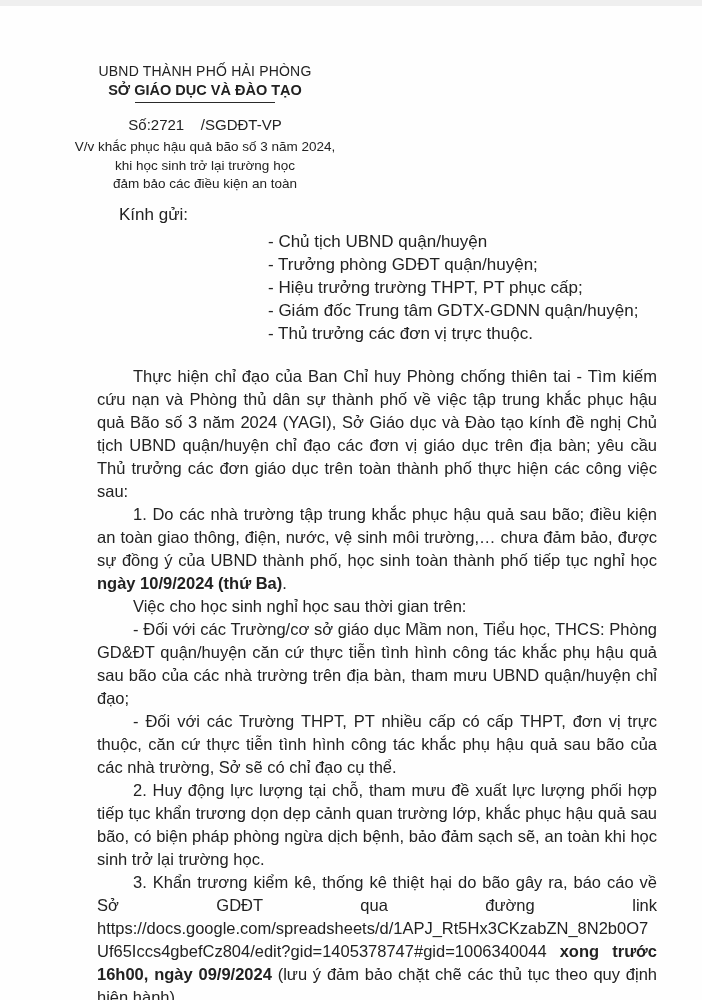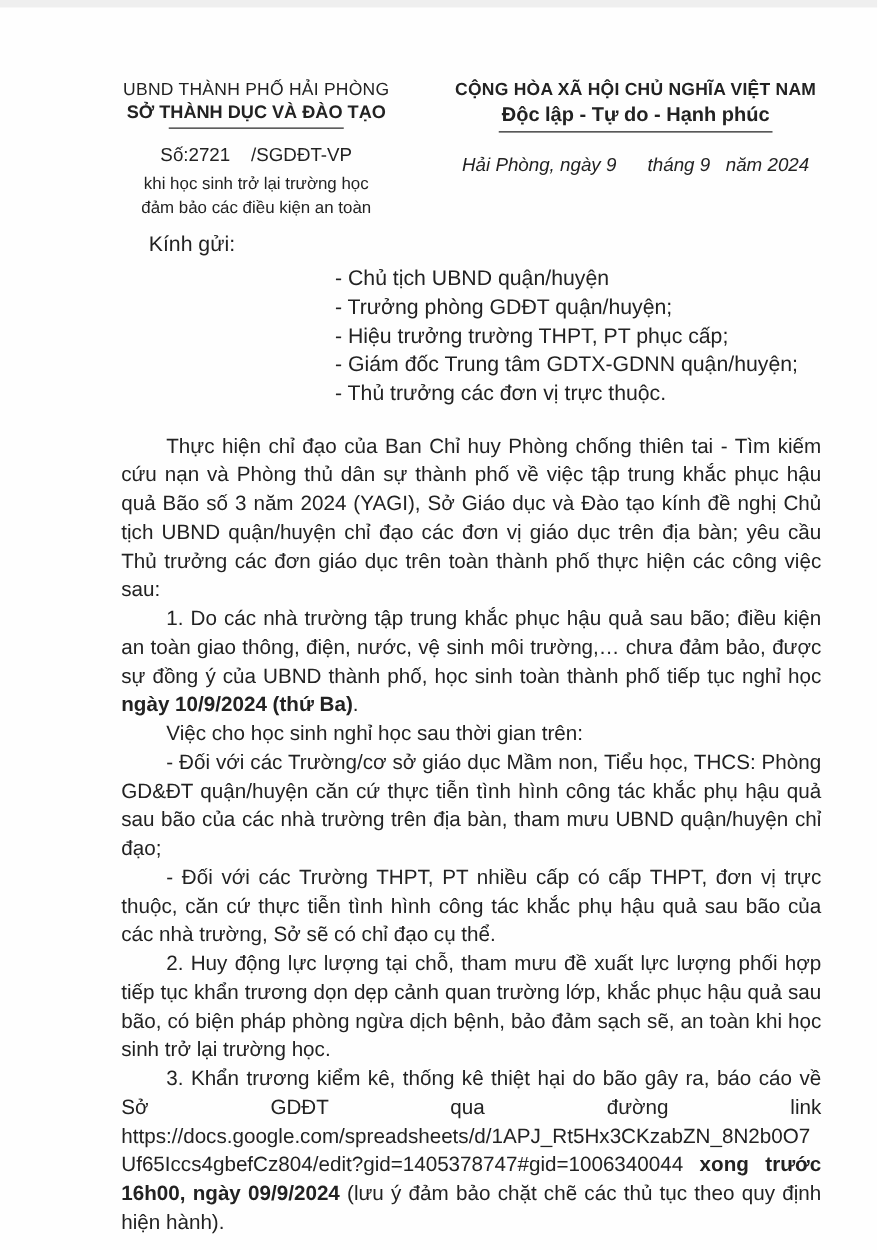--- a/index.html
+++ b/index.html
@@ -64,36 +64,30 @@
 </style>
 </head>
 <body>
 
 <div class="page">
   <div class="scan-strip"></div>
 
   <header class="header">
     <div class="header-left">
       <div class="agency-parent">UBND THÀNH PHỐ HẢI PHÒNG</div>
-      <div class="agency-name">SỞ THÀNH DỤC VÀ ĐÀO TẠO</div>
+      <div class="agency-name">SỞ GIÁO DỤC VÀ ĐÀO TẠO</div>
       <div class="agency-underline"></div>
       <div class="doc-number">Số:2721    /SGDĐT-VP</div>
       <div class="subject">
+        <div>V/v khắc phục hậu quả bão số 3 năm 2024,</div>
         <div>khi học sinh trở lại trường học</div>
         <div>đảm bảo các điều kiện an toàn</div>
       </div>
     </div>
 
-    <div class="header-right">
-      <div class="national-title">CỘNG HÒA XÃ HỘI CHỦ NGHĨA VIỆT NAM</div>
-      <div class="motto-wrap">
-        <span class="national-motto">Độc lập - Tự do - Hạnh phúc</span>
-      </div>
-      <div class="dateline">Hải Phòng, ngày 9      tháng 9   năm 2024</div>
-    </div>
   </header>
 
   <section class="recipients">
     <div class="salutation">Kính gửi:</div>
     <ul class="recipient-list">
       <li>- Chủ tịch UBND quận/huyện</li>
       <li>- Trưởng phòng GDĐT quận/huyện;</li>
       <li>- Hiệu trưởng trường THPT, PT phục cấp;</li>
       <li>- Giám đốc Trung tâm GDTX-GDNN quận/huyện;</li>
       <li>- Thủ trưởng các đơn vị trực thuộc.</li>

